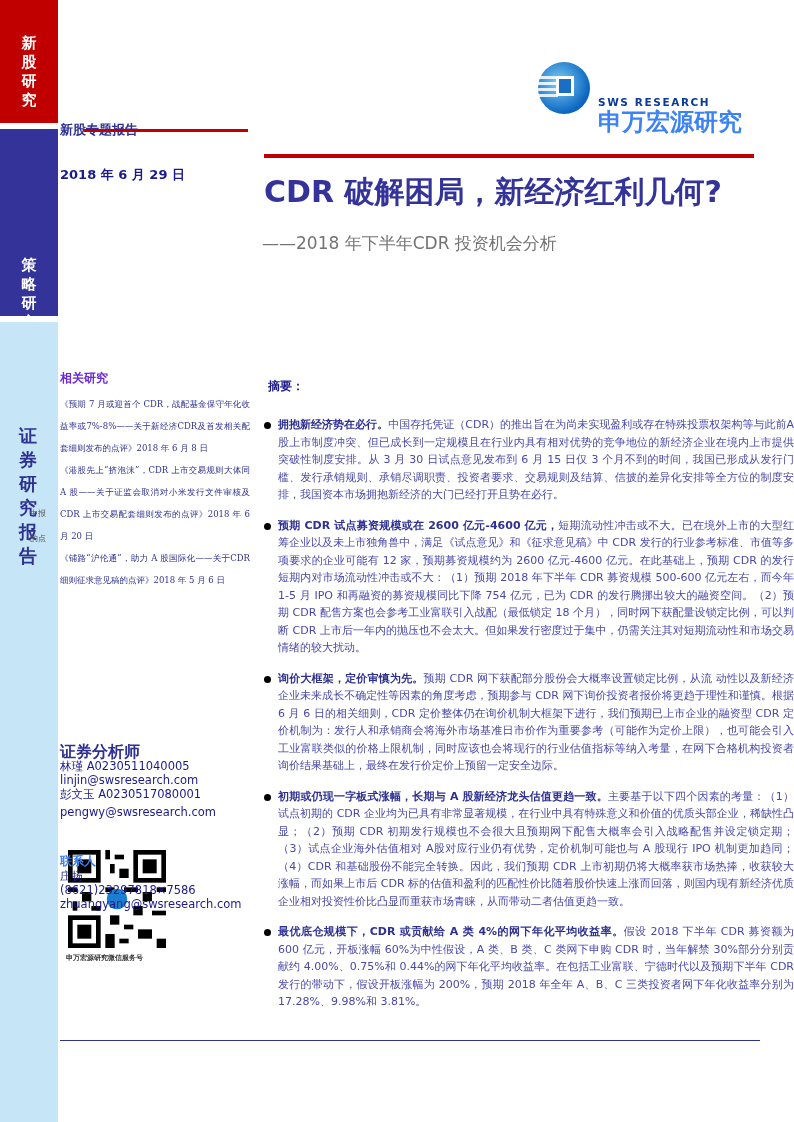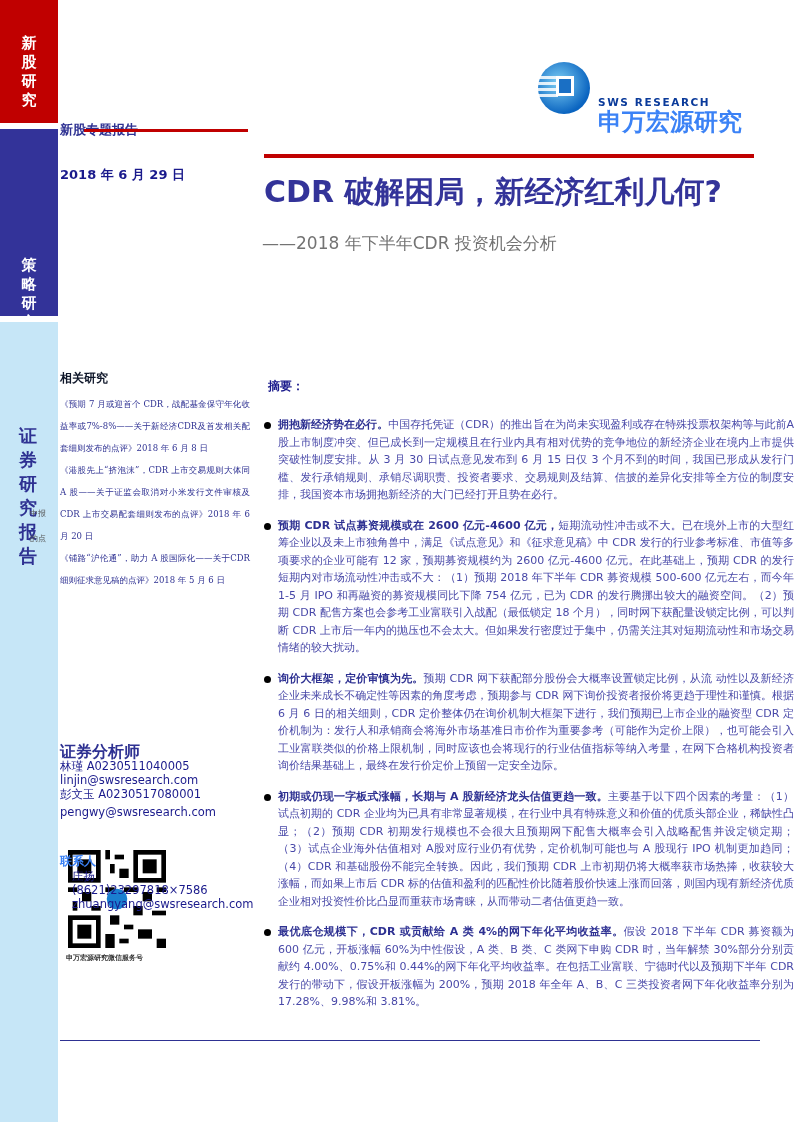--- a/index.html
+++ b/index.html
@@ -29,33 +29,33 @@
   .logo { position: absolute; left: 534px; top: 60px; width: 230px; height: 56px; }
   .logo-text-cn { position: absolute; left: 64px; top: 22px; font-size: 24px; font-weight: bold; color: #3b82f6; letter-spacing: 0px; margin-top: 24px; }
   .logo-text-en { position: absolute; left: 64px; top: 36px; font-size: 10.5px; font-weight: bold; color: #0a3a9a; letter-spacing: 1.6px; }
 
   .title-line { position: absolute; left: 264px; top: 154px; width: 490px; height: 4px; background: #c00000; }
   .main-title { position: absolute; left: 264px; top: 172px; font-size: 30px; font-weight: bold; color: #333399; }
   .sub-title { position: absolute; left: 262px; top: 232px; font-size: 17px; color: #737373; }
 
   
   .related { position: absolute; left: 60px; top: 370px; width: 190px; }
-  .related h3 { font-size: 12px; font-weight: bold; color: #0f172a; margin-bottom: 6px; }
+  .related h3 { font-size: 12px; font-weight: bold; color: #6d28d9; margin-bottom: 6px; }
   .related-item { font-family: "DejaVu Serif", "Liberation Serif", serif; font-size: 8.5px; color: #2e3192; line-height: 22px; text-align: justify; }
 
   .analysts { position: absolute; left: 60px; top: 745px; width: 200px; color: #1a1a8c; }
   .analysts h3 { font-size: 16px; font-weight: bold; color: #2e3192; line-height: 14px; }
   .analysts .line { font-size: 11.5px; line-height: 14px; }
   .analysts .line.email2 { margin-top: 4px; }
 
   .qr { position: absolute; left: 68px; top: 850px; width: 98px; height: 98px; }
   .qr-caption { position: absolute; left: 66px; top: 953px; font-size: 7px; color: #333; font-weight: bold; }
   .contact { position: absolute; left: 60px; top: 854px; width: 200px; color: #1a1a8c; }
   .contact h3 { font-size: 12px; font-weight: bold; line-height: 15px; color: #3b82f6; }
-  .contact .line { font-size: 11.5px; line-height: 14px; margin-left: 12px; }
+  .contact .line { font-size: 11.5px; line-height: 14px; }
 
   
   .summary-heading { position: absolute; left: 268px; top: 378px; font-size: 12px; font-weight: bold; color: #1a1a8c; }
   .summary { position: absolute; left: 264px; top: 416px; width: 530px; }
   .bullet { position: relative; padding-left: 14px; font-size: 11px; line-height: 17.5px; color: #3a3a9a; text-align: justify; margin-bottom: 13px; }
   .bullet::before { content: ""; position: absolute; left: 0; top: 6px; width: 7px; height: 7px; border-radius: 50%; background: #000; }
   .bullet .lead { font-weight: bold; color: #2e3192; }
   .bullet .body { font-family: "DejaVu Sans", sans-serif; color: #4848a8; }
 
   .overlay-line { position: absolute; left: 60px; top: 1040px; width: 700px; height: 1px; background: #2e3192; }

